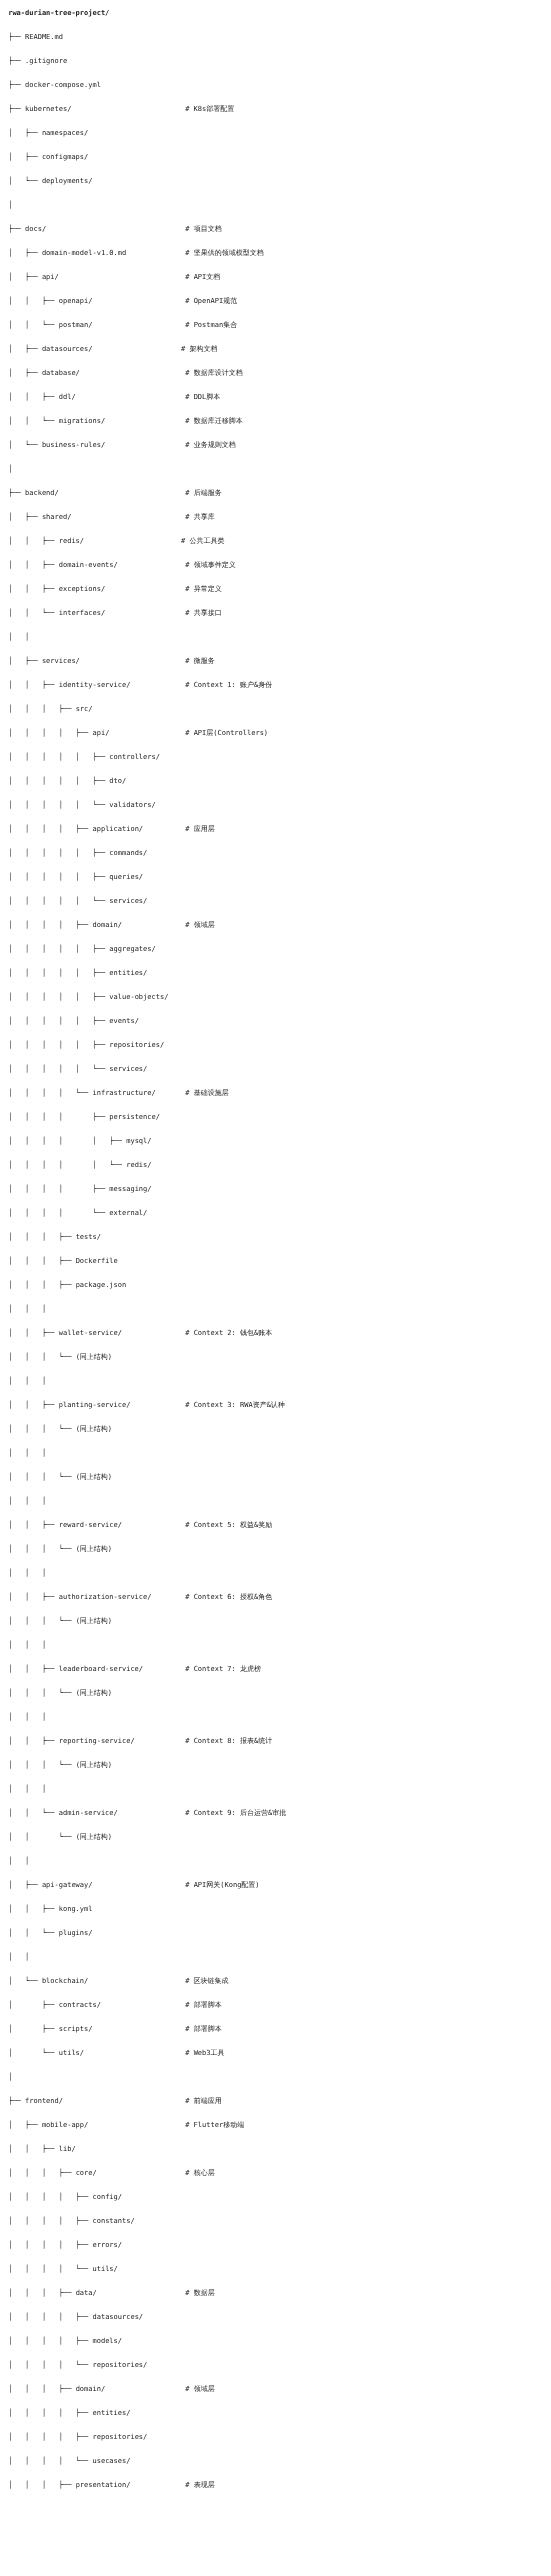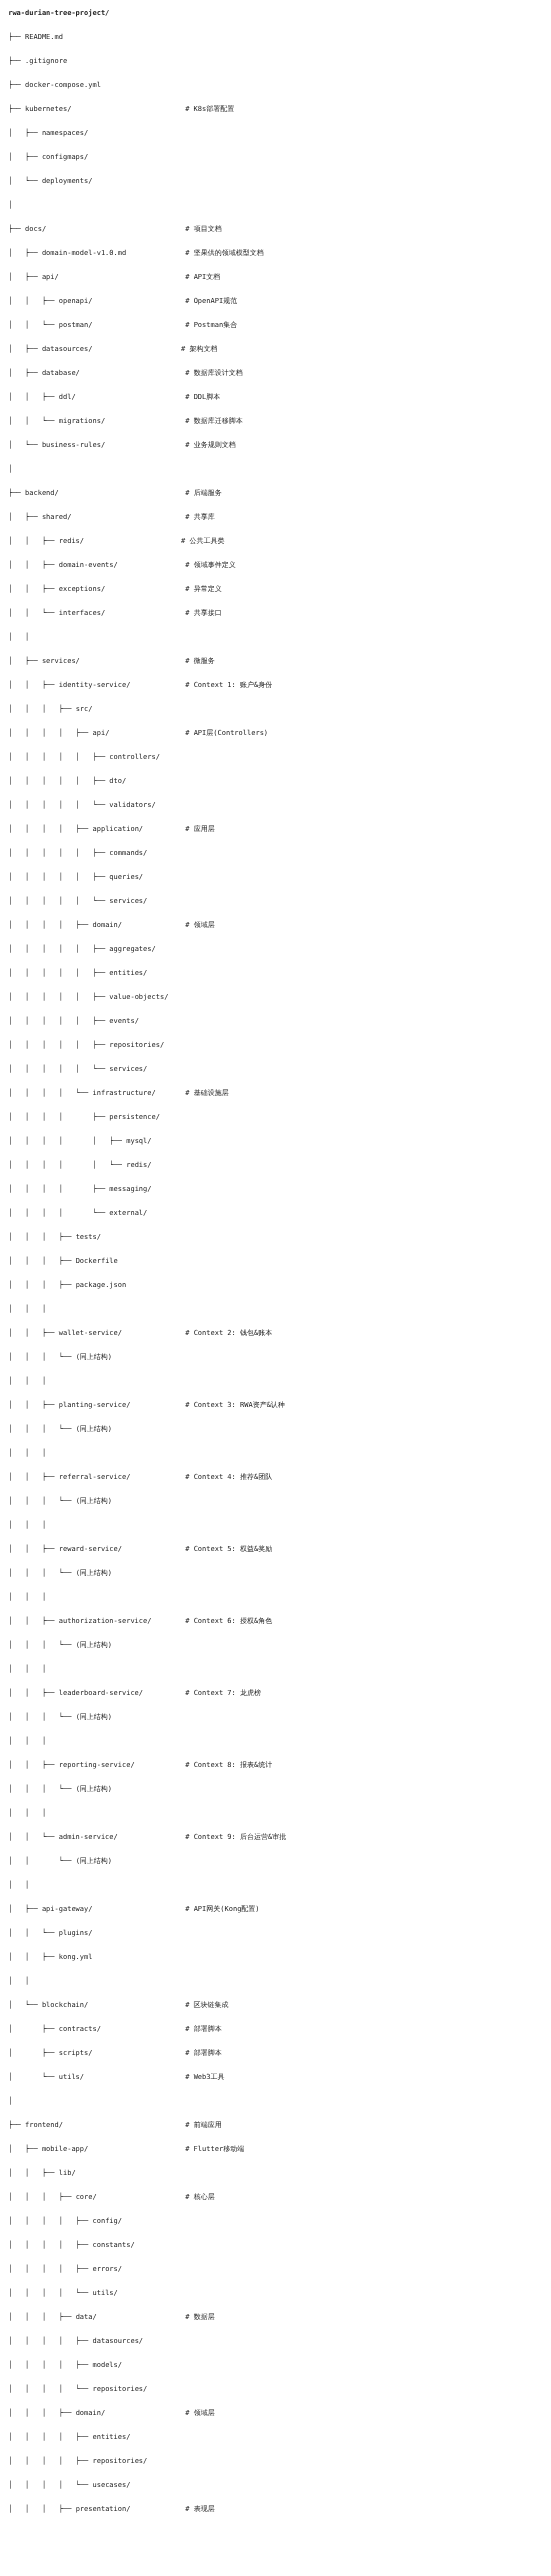--- a/index.html
+++ b/index.html
@@ -97,41 +97,40 @@
 <span class="row"><span class="prefix">│   │   │   ├── </span><span class="name">tests/</span></span>
 <span class="row"><span class="prefix">│   │   │   ├── </span><span class="name">Dockerfile</span></span>
 <span class="row"><span class="prefix">│   │   │   ├── </span><span class="name">package.json</span></span>
 <span class="row"><span class="prefix">│   │   │</span><span class="name"></span></span>
 <span class="row"><span class="prefix">│   │   ├── </span><span class="name">wallet-service/</span><span class="comment">               # Context 2: 钱包&amp;账本</span></span>
 <span class="row"><span class="prefix">│   │   │   └── </span><span class="name">(同上结构)</span></span>
 <span class="row"><span class="prefix">│   │   │</span><span class="name"></span></span>
 <span class="row"><span class="prefix">│   │   ├── </span><span class="name">planting-service/</span><span class="comment">             # Context 3: RWA资产&amp;认种</span></span>
 <span class="row"><span class="prefix">│   │   │   └── </span><span class="name">(同上结构)</span></span>
 <span class="row"><span class="prefix">│   │   │</span><span class="name"></span></span>
-<span class="row"><span class="prefix">│   │   ├── </span><span class="name">referral-service/</span><span class="comment">             # Context 4: 推荐&amp;团队</span></span>
 <span class="row"><span class="prefix">│   │   │   └── </span><span class="name">(同上结构)</span></span>
 <span class="row"><span class="prefix">│   │   │</span><span class="name"></span></span>
 <span class="row"><span class="prefix">│   │   ├── </span><span class="name">reward-service/</span><span class="comment">               # Context 5: 权益&amp;奖励</span></span>
 <span class="row"><span class="prefix">│   │   │   └── </span><span class="name">(同上结构)</span></span>
 <span class="row"><span class="prefix">│   │   │</span><span class="name"></span></span>
 <span class="row"><span class="prefix">│   │   ├── </span><span class="name">authorization-service/</span><span class="comment">        # Context 6: 授权&amp;角色</span></span>
 <span class="row"><span class="prefix">│   │   │   └── </span><span class="name">(同上结构)</span></span>
 <span class="row"><span class="prefix">│   │   │</span><span class="name"></span></span>
 <span class="row"><span class="prefix">│   │   ├── </span><span class="name">leaderboard-service/</span><span class="comment">          # Context 7: 龙虎榜</span></span>
 <span class="row"><span class="prefix">│   │   │   └── </span><span class="name">(同上结构)</span></span>
 <span class="row"><span class="prefix">│   │   │</span><span class="name"></span></span>
 <span class="row"><span class="prefix">│   │   ├── </span><span class="name">reporting-service/</span><span class="comment">            # Context 8: 报表&amp;统计</span></span>
 <span class="row"><span class="prefix">│   │   │   └── </span><span class="name">(同上结构)</span></span>
 <span class="row"><span class="prefix">│   │   │</span><span class="name"></span></span>
 <span class="row"><span class="prefix">│   │   └── </span><span class="name">admin-service/</span><span class="comment">                # Context 9: 后台运营&amp;审批</span></span>
 <span class="row"><span class="prefix">│   │       └── </span><span class="name">(同上结构)</span></span>
 <span class="row"><span class="prefix">│   │</span><span class="name"></span></span>
 <span class="row"><span class="prefix">│   ├── </span><span class="name">api-gateway/</span><span class="comment">                      # API网关(Kong配置)</span></span>
+<span class="row"><span class="prefix">│   │   ├── </span><span class="name">kong.yml</span></span>
 <span class="row"><span class="prefix">│   │   └── </span><span class="name">plugins/</span></span>
-<span class="row"><span class="prefix">│   │   ├── </span><span class="name">kong.yml</span></span>
 <span class="row"><span class="prefix">│   │</span><span class="name"></span></span>
 <span class="row"><span class="prefix">│   └── </span><span class="name">blockchain/</span><span class="comment">                       # 区块链集成</span></span>
 <span class="row"><span class="prefix">│       ├── </span><span class="name">contracts/</span><span class="comment">                    # 部署脚本</span></span>
 <span class="row"><span class="prefix">│       ├── </span><span class="name">scripts/</span><span class="comment">                      # 部署脚本</span></span>
 <span class="row"><span class="prefix">│       └── </span><span class="name">utils/</span><span class="comment">                        # Web3工具</span></span>
 <span class="row"><span class="prefix">│</span><span class="name"></span></span>
 <span class="row"><span class="prefix">├── </span><span class="name">frontend/</span><span class="comment">                             # 前端应用</span></span>
 <span class="row"><span class="prefix">│   ├── </span><span class="name">mobile-app/</span><span class="comment">                       # Flutter移动端</span></span>
 <span class="row"><span class="prefix">│   │   ├── </span><span class="name">lib/</span></span>
 <span class="row"><span class="prefix">│   │   │   ├── </span><span class="name">core/</span><span class="comment">                     # 核心层</span></span>

